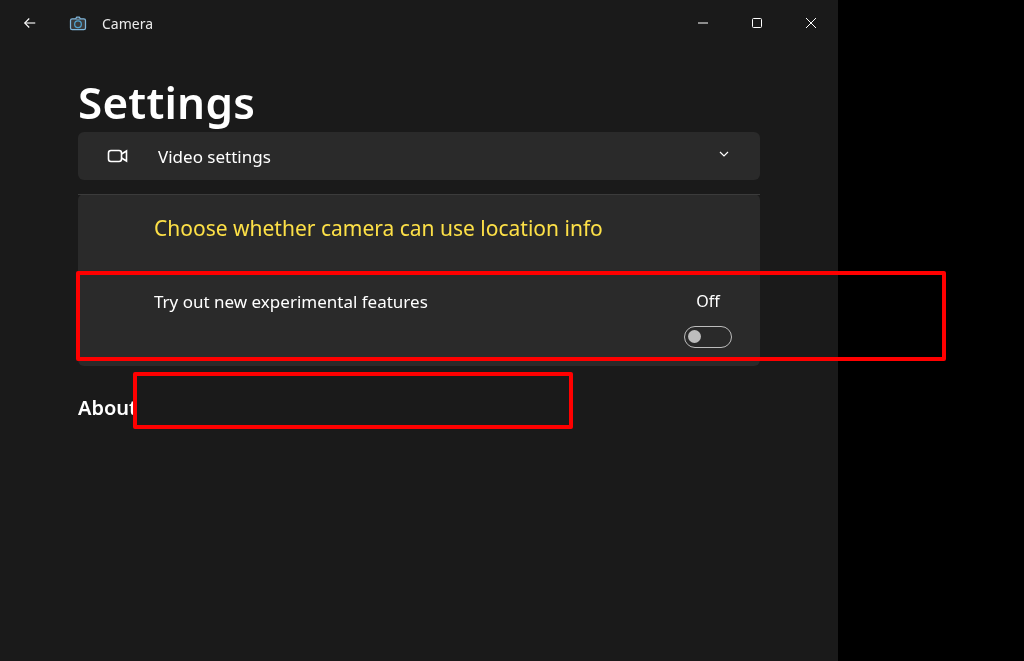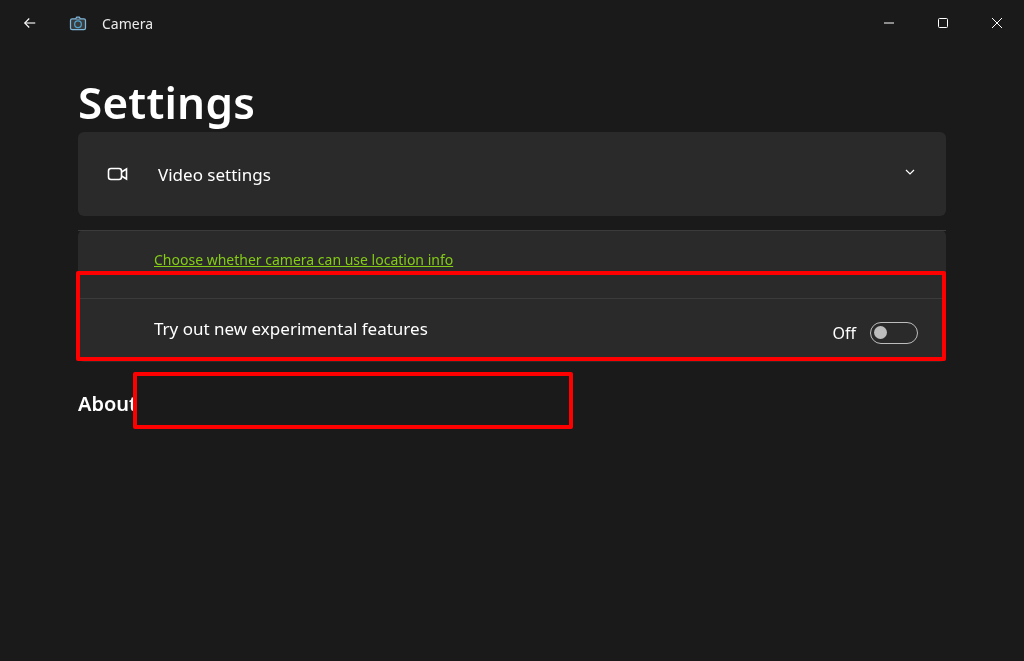--- a/index.html
+++ b/index.html
@@ -6,21 +6,21 @@
   body {
     width: 1024px;
     height: 661px;
     background: #000;
     font-family: "Segoe UI", "Segoe UI Variable", system-ui, sans-serif;
     color: #fff;
     overflow: hidden;
     position: relative;
   }
   .window {
-    width: 1024px;
+    width: 838px;
     height: 661px;
     background: #1a1a1a;
     display: flex;
     flex-direction: column;
   }
   .titlebar {
     height: 46px;
     display: flex;
     align-items: center;
     padding-left: 10px;
@@ -71,21 +71,21 @@
   }
   .card {
     background: #2a2a2a;
     border-radius: 6px;
     margin-bottom: 14px;
     padding: 0;
   }
   .card-header {
     display: flex;
     align-items: center;
-    padding: 30px 28px;
+    padding: 12px 28px;
     cursor: pointer;
   }
   .card-icon {
     width: 24px;
     height: 24px;
     display: flex;
     align-items: center;
     justify-content: center;
     margin-right: 28px;
     color: #fff;
@@ -104,51 +104,51 @@
     pointer-events: none;
     border-radius: 2px;
   }
   .hl1 { left: 76px; top: 271px; width: 870px; height: 90px; }
   .hl2 { left: 133px; top: 372px; width: 440px; height: 57px; }
   .sub-links {
     padding: 8px 0 18px 76px;
   }
   .sub-link {
     display: block;
-    color: #84cc16;
-    font-size: 14px;
+    color: #fde047;
+    font-size: 21px;
     padding: 11px 0;
     cursor: pointer;
-    text-decoration: underline;
   }
   .divider {
     height: 1px;
     background: #3b3b3b;
     margin: 0;
   }
   .feature-row {
     display: flex;
-    align-items: flex-end;
+    align-items: flex-start;
     padding: 18px 28px 18px 76px;
   }
   .feature-text { flex: 1; padding-right: 20px; }
   .feature-title {
     font-size: 17px;
     color: #fff;
     margin-bottom: 4px;
   }
   .feature-desc {
     font-size: 14px;
     color: #a8a8a8;
     line-height: 1.35;
   }
   .toggle-wrap {
     display: flex;
     align-items: center;
     gap: 14px;
+    flex-direction: column;
   }
   .toggle-label {
     font-size: 16px;
     color: #fff;
   }
   .toggle {
     width: 48px;
     height: 22px;
     border-radius: 11px;
     border: 1.5px solid #bdbdbd;

